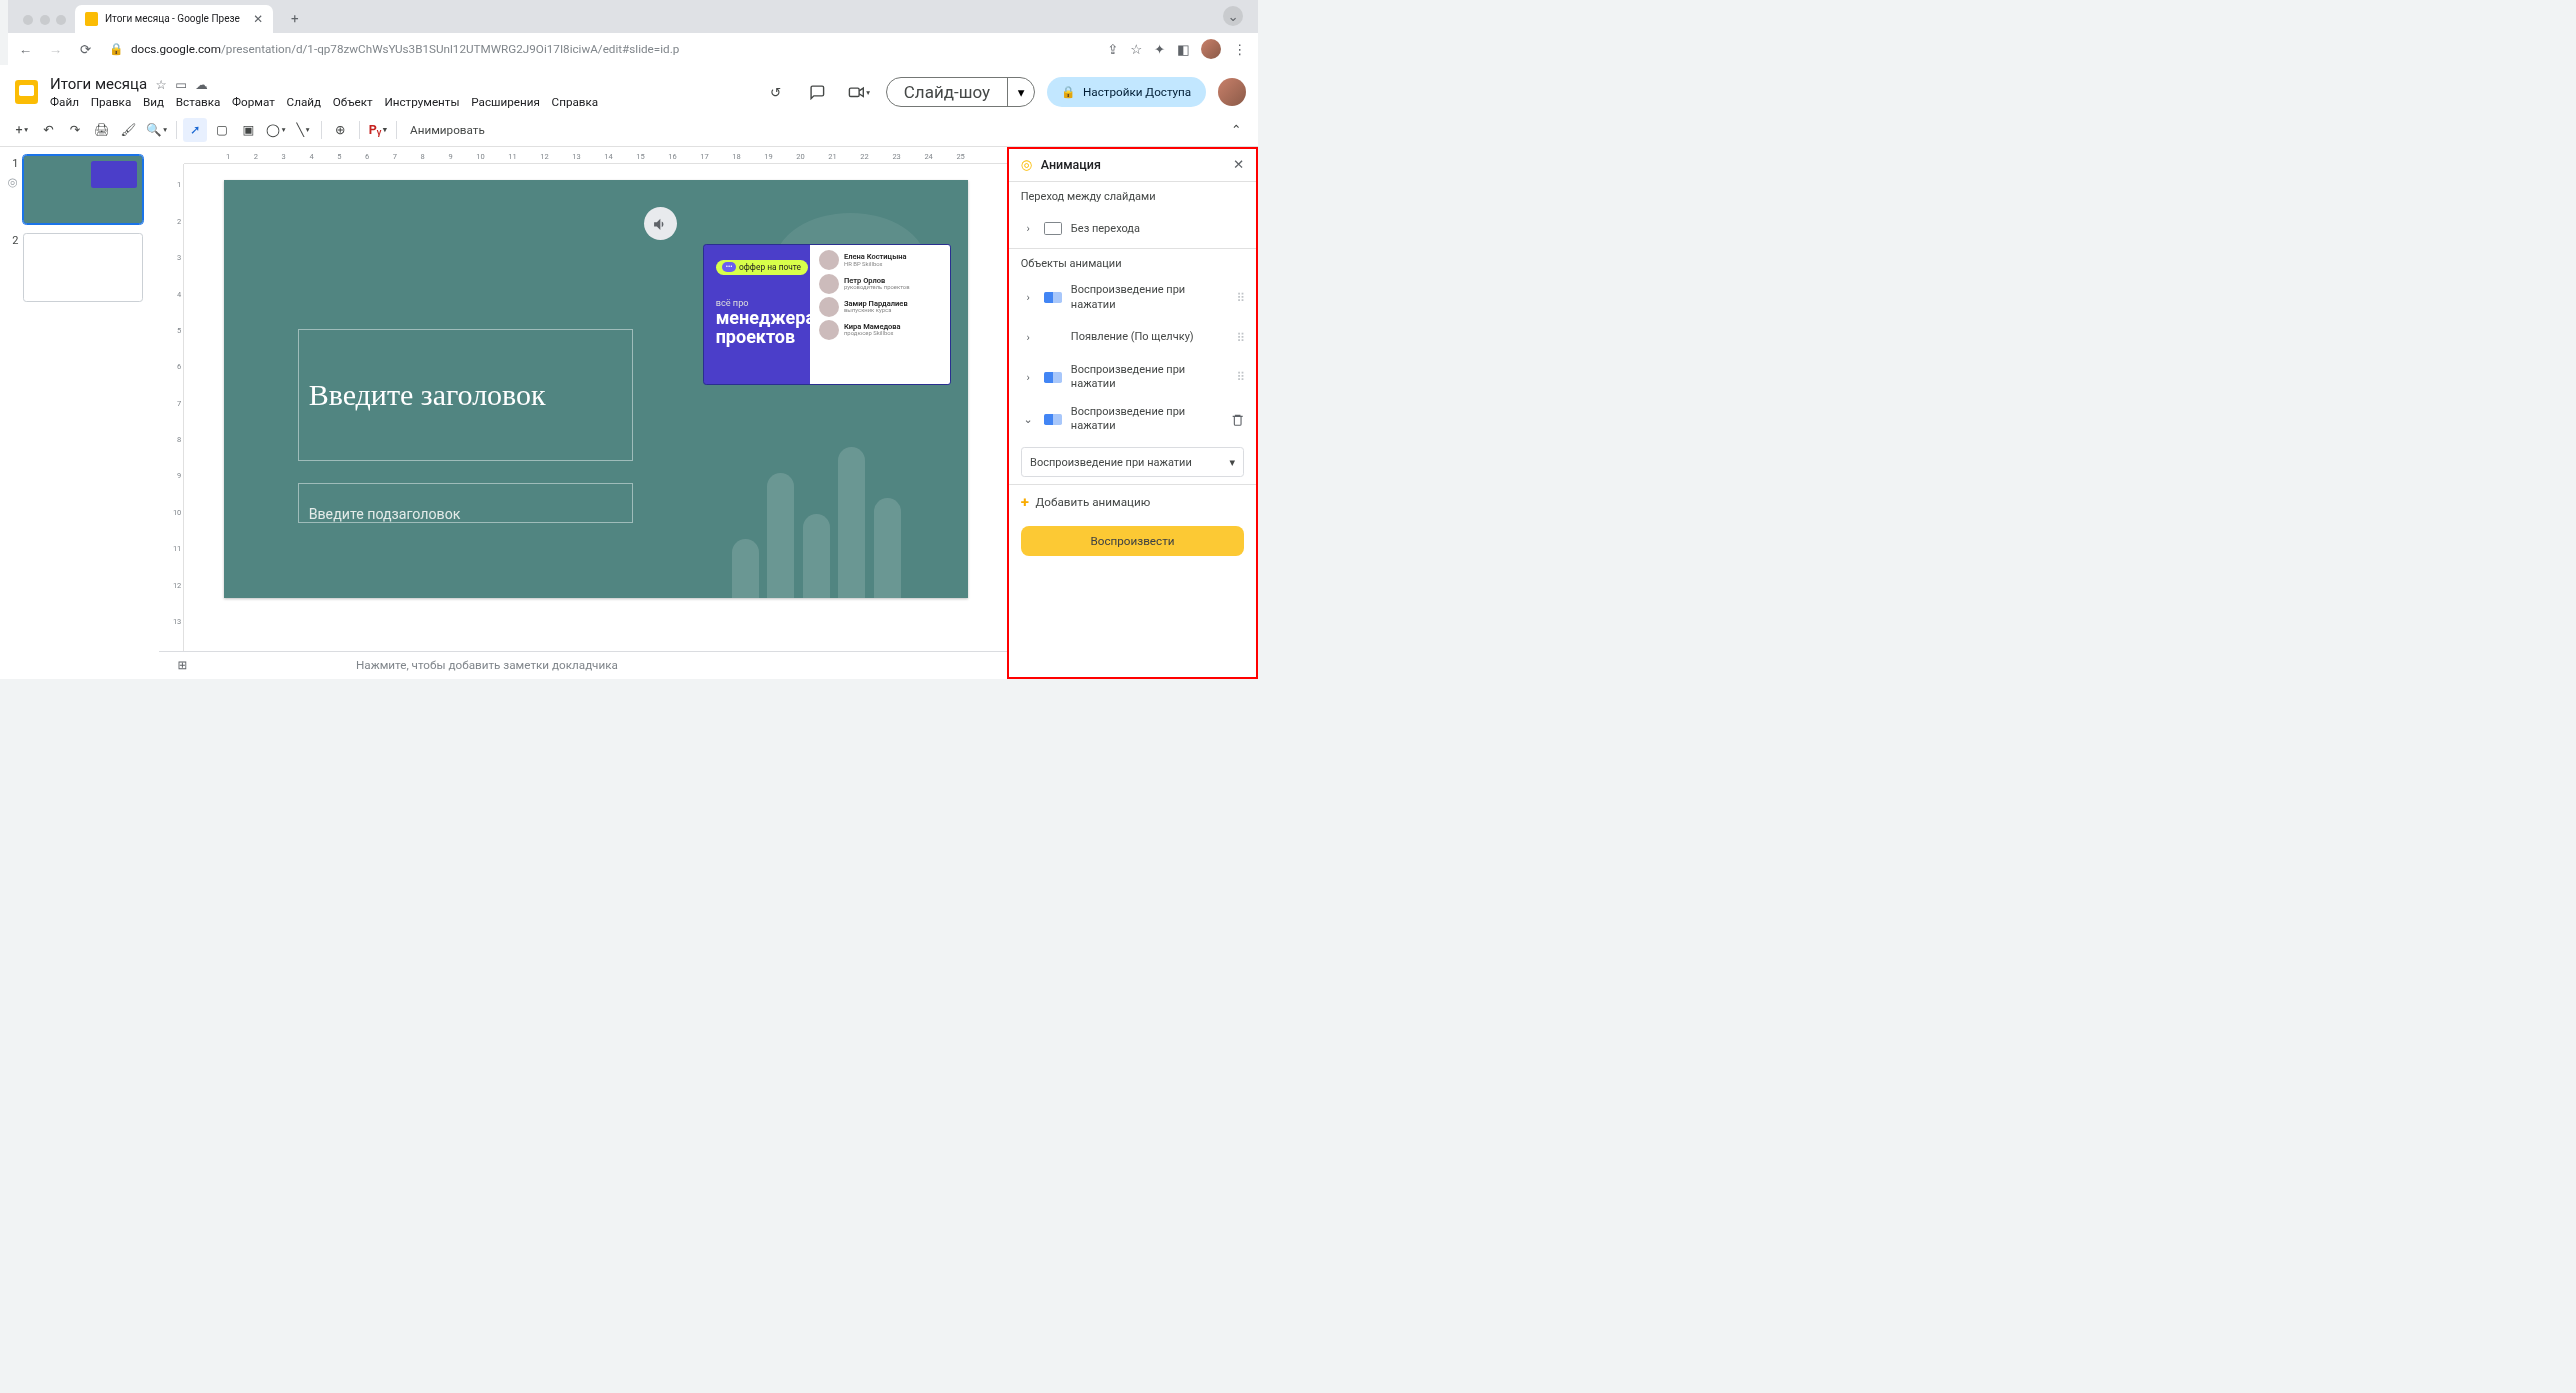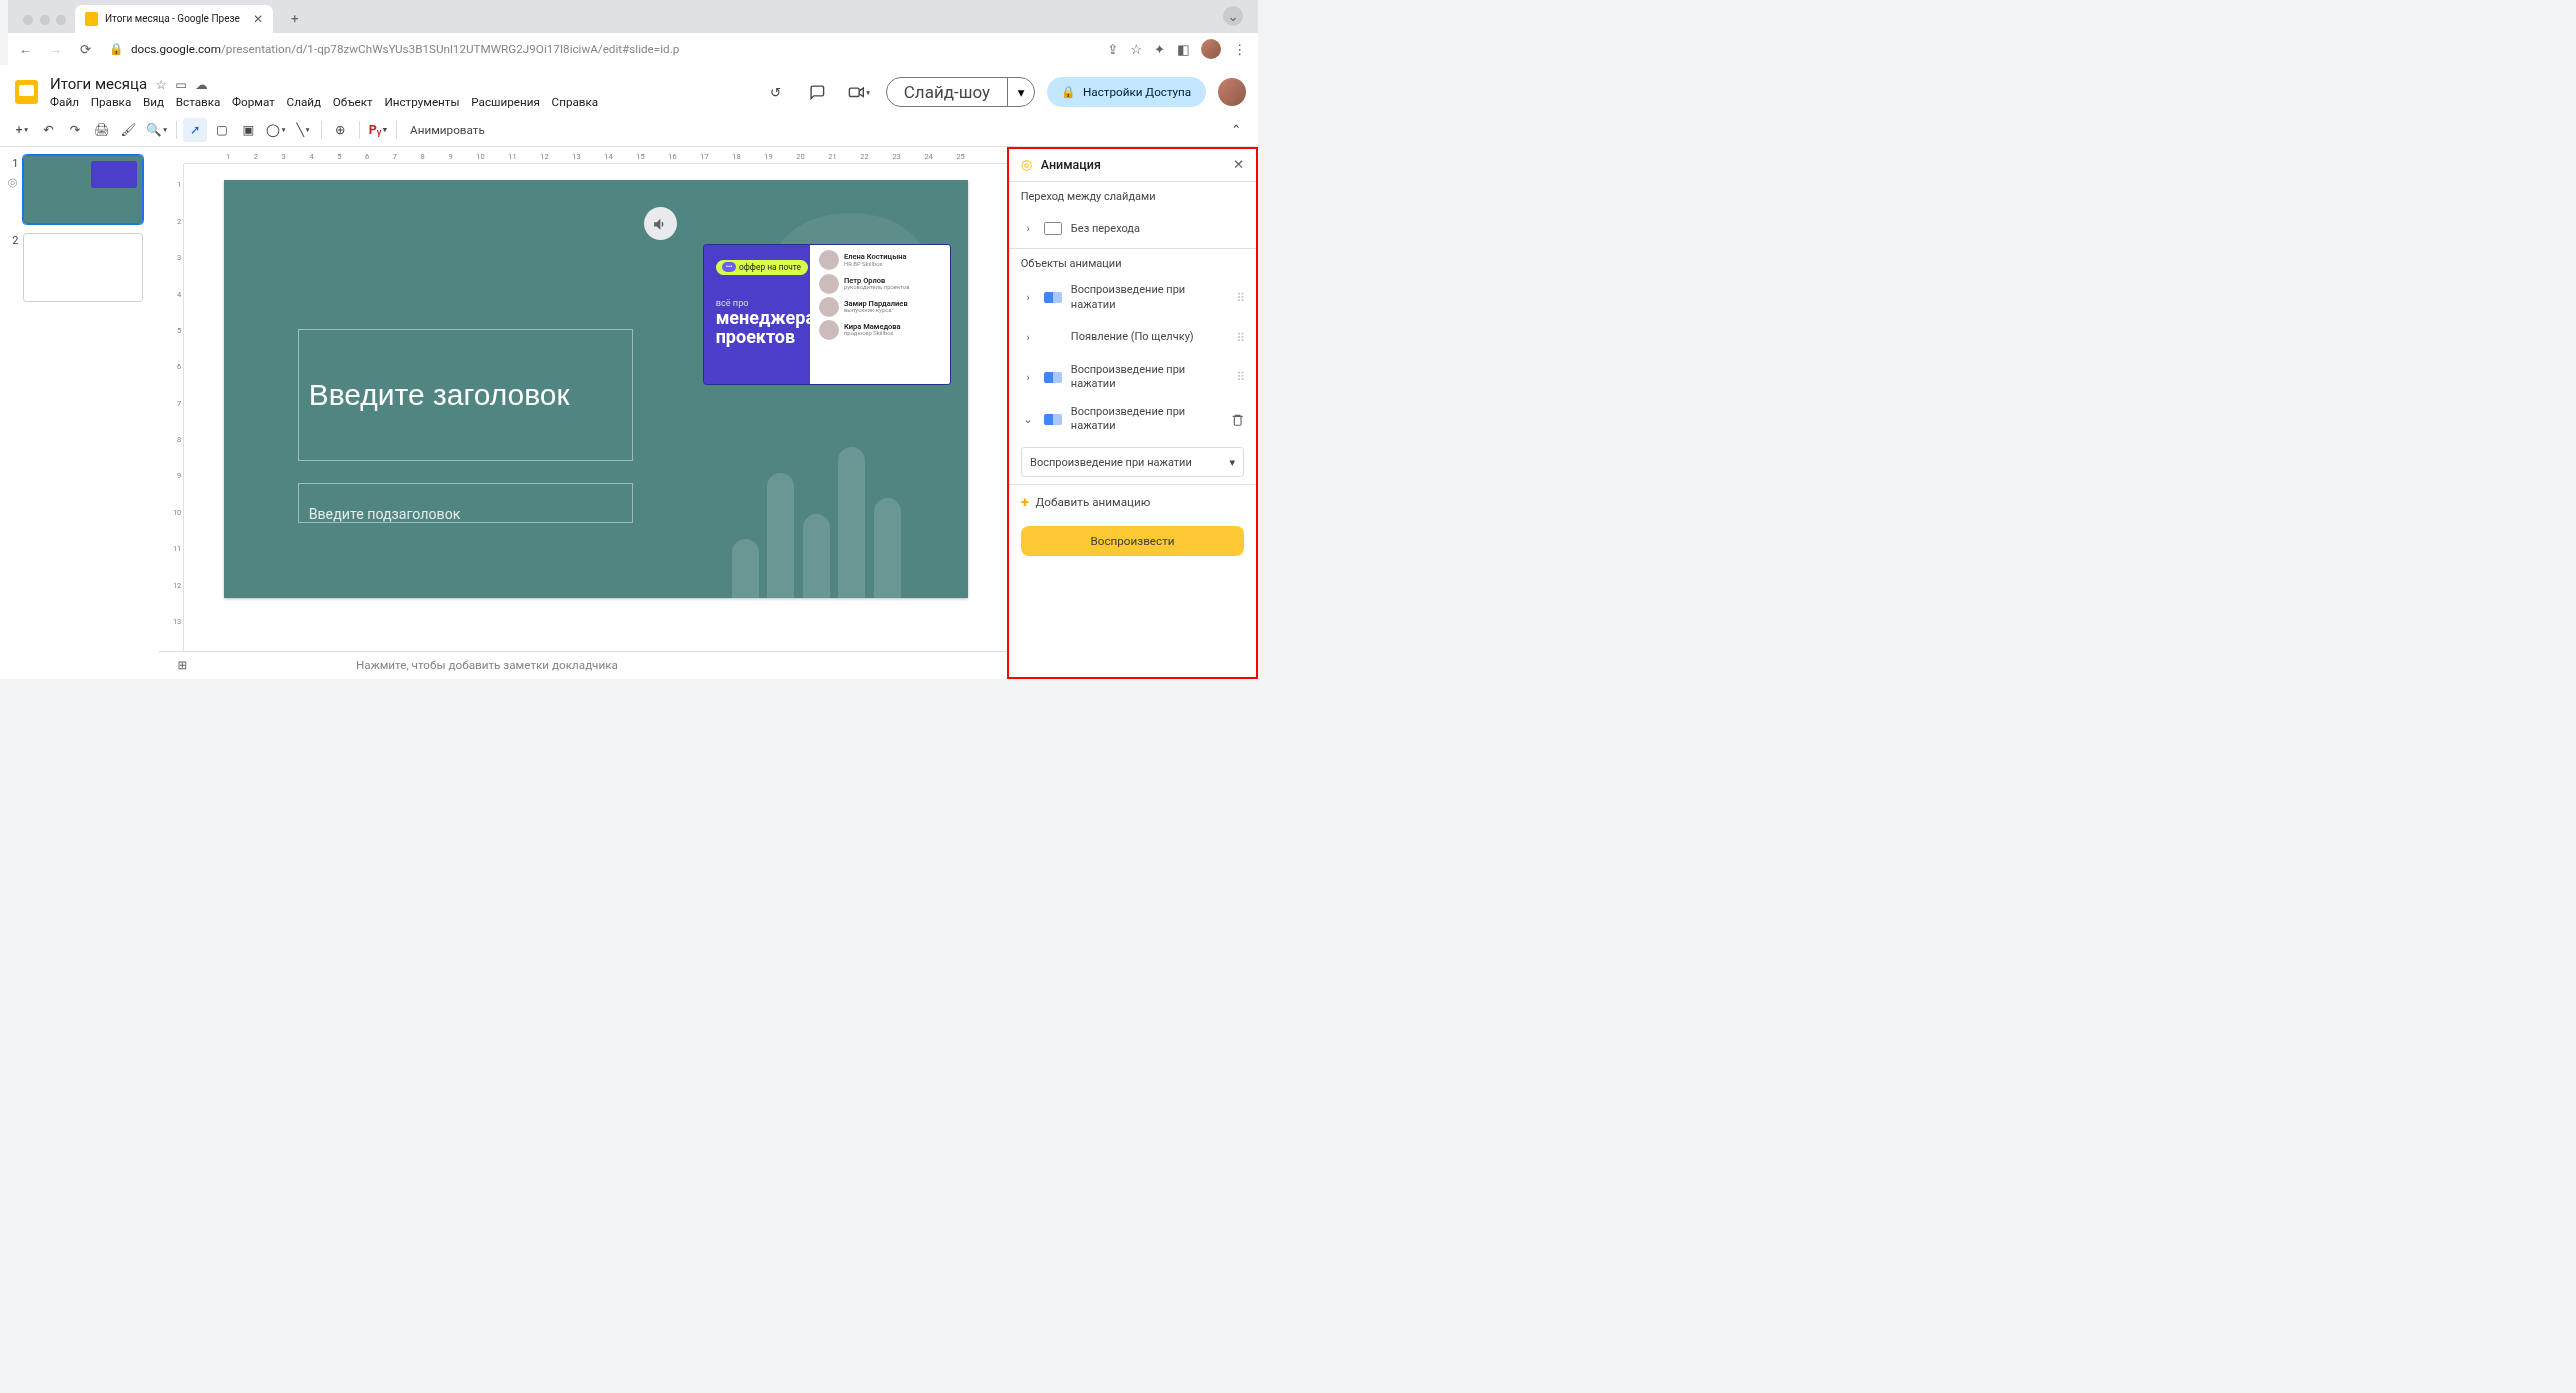--- a/index.html
+++ b/index.html
@@ -69,21 +69,21 @@
 .ruler-h-ticks { position:absolute; left:0; right:0; bottom:1.7px; display:flex; justify-content:space-between; padding:0 42px; }
 .ruler-v { width:25px; border-right:0.8px solid #e0e0e0; position:absolute; left:0; top:16.7px; bottom:0; font-size:7.5px; color:#80868b; }
 .ruler-v-ticks { display:flex; flex-direction:column; justify-content:space-between; height:100%; align-items:flex-end; padding:16.7px 1.7px; }
 .canvas-inner { flex:1; display:flex; align-items:flex-start; justify-content:center; padding:16.7px 16.7px 0 42px; overflow:hidden; }
 
 .slide { width:744px; height:418px; background:#518581; position:relative; box-shadow:0 0.8px 2.5px rgba(0,0,0,.25); overflow:hidden; }
 .slide-deco1 { position:absolute; right:42px; top:33px; width:151px; height:100px; background:rgba(255,255,255,.08); border-radius:50%; }
 .bars { position:absolute; right:67px; bottom:0; display:flex; gap:8.4px; align-items:flex-end; }
 .bar { width:27px; background:rgba(255,255,255,.15); border-radius:13.4px 13.4px 0 0; }
 .title-box { position:absolute; left:74px; top:149px; width:335px; height:132px; border:0.8px solid rgba(255,255,255,.45); display:flex; align-items:center; padding:0 10px; }
-.title-text { font-size:30px; color:#fff; font-family: Liberation Sans, sans-serif; }
+.title-text { font-size:30px; color:#fff; font-family: Liberation Serif, serif; }
 .subtitle-box { position:absolute; left:74px; top:303px; width:335px; height:40px; border:0.8px solid rgba(255,255,255,.45); display:flex; align-items:flex-end; padding:0 10px; }
 .subtitle-text { font-size:14.2px; color:#e4ebe9; }
 .audio-btn { position:absolute; right:291px; top:27px; width:33px; height:33px; border-radius:50%; background:#e8eaed; display:flex; align-items:center; justify-content:center; color:#5f6368; }
 
 .video-card { position:absolute; right:16.7px; top:64px; width:248px; height:141px; background:#4b3ec9; border-radius:3.3px; border:1.7px solid #2a2f8f; overflow:hidden; }
 .video-left { position:absolute; left:0; top:0; bottom:0; width:124px; padding:11.7px 6.7px 6.7px 11.7px; color:#fff; }
 .badge { background:#d8ff4a; color:#222; font-size:8.4px; padding:2.5px 6.7px; border-radius:10px; display:inline-flex; align-items:center; gap:3.3px; }
 .badge-dot { background:#6a5ff0; color:#fff; font-size:6.7px; padding:0.8px 3.3px; border-radius:5px; }
 .video-title-sm { font-size:9.2px; margin-top:22px; color:#ddd; }
 .video-title-lg { font-size:18px; font-weight:700; line-height:1.1; }

